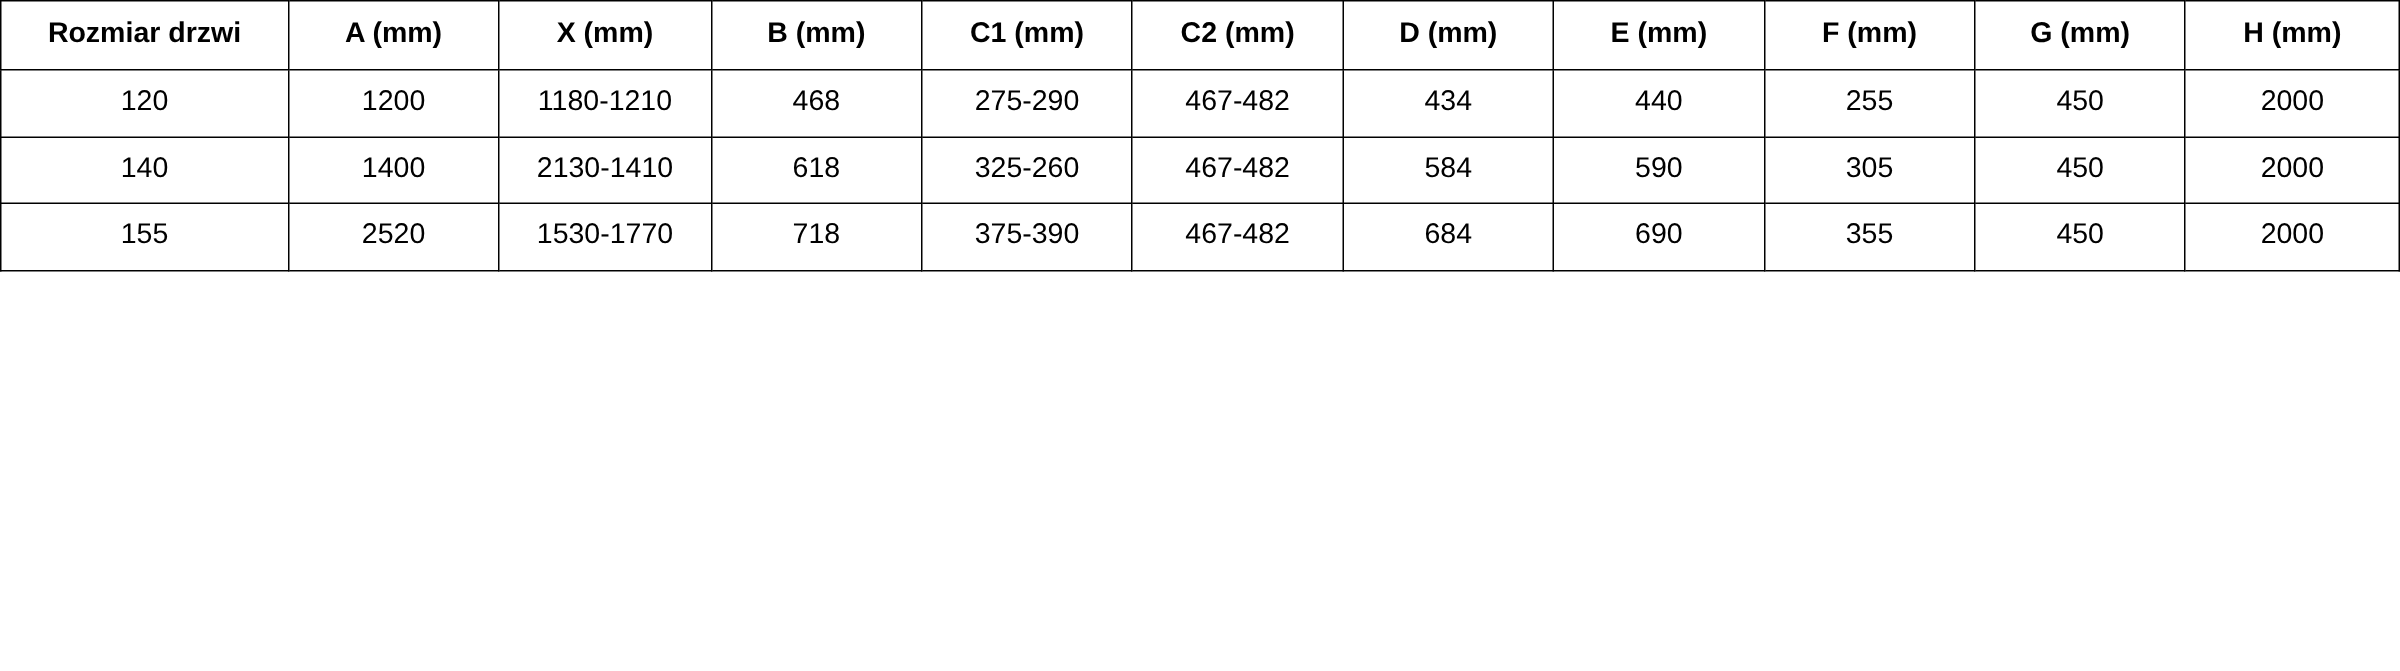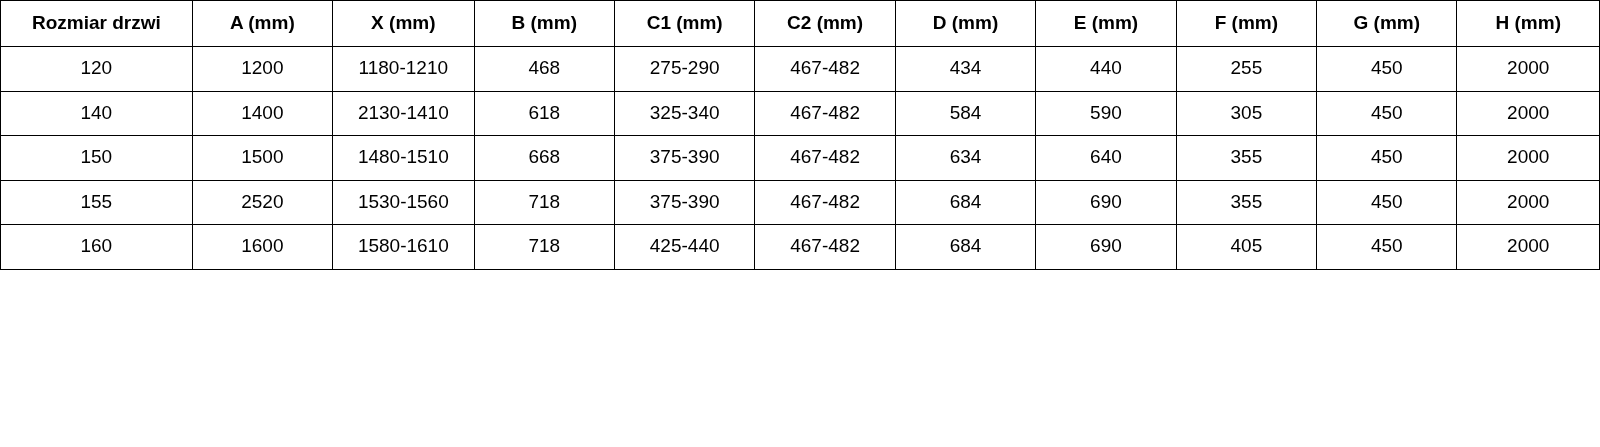--- a/index.html
+++ b/index.html
@@ -101,62 +101,36 @@
         <td>440</td>
         <td>255</td>
         <td>450</td>
         <td>2000</td>
       </tr>
       <tr>
         <td>140</td>
         <td>1400</td>
         <td>2130-1410</td>
         <td>618</td>
-        <td>325-340</td>
+        <td>325-260</td>
         <td>467-482</td>
         <td>584</td>
         <td>590</td>
         <td>305</td>
         <td>450</td>
         <td>2000</td>
       </tr>
       <tr>
-        <td>150</td>
-        <td>1500</td>
-        <td>1480-1510</td>
-        <td>668</td>
-        <td>375-390</td>
-        <td>467-482</td>
-        <td>634</td>
-        <td>640</td>
-        <td>355</td>
-        <td>450</td>
-        <td>2000</td>
-      </tr>
-      <tr>
         <td>155</td>
         <td>2520</td>
-        <td>1530-1560</td>
+        <td>1530-1770</td>
         <td>718</td>
         <td>375-390</td>
         <td>467-482</td>
         <td>684</td>
         <td>690</td>
         <td>355</td>
         <td>450</td>
         <td>2000</td>
       </tr>
-      <tr>
-        <td>160</td>
-        <td>1600</td>
-        <td>1580-1610</td>
-        <td>718</td>
-        <td>425-440</td>
-        <td>467-482</td>
-        <td>684</td>
-        <td>690</td>
-        <td>405</td>
-        <td>450</td>
-        <td>2000</td>
-      </tr>
     </tbody>
   </table>
 </div>
 
 </body></html>

